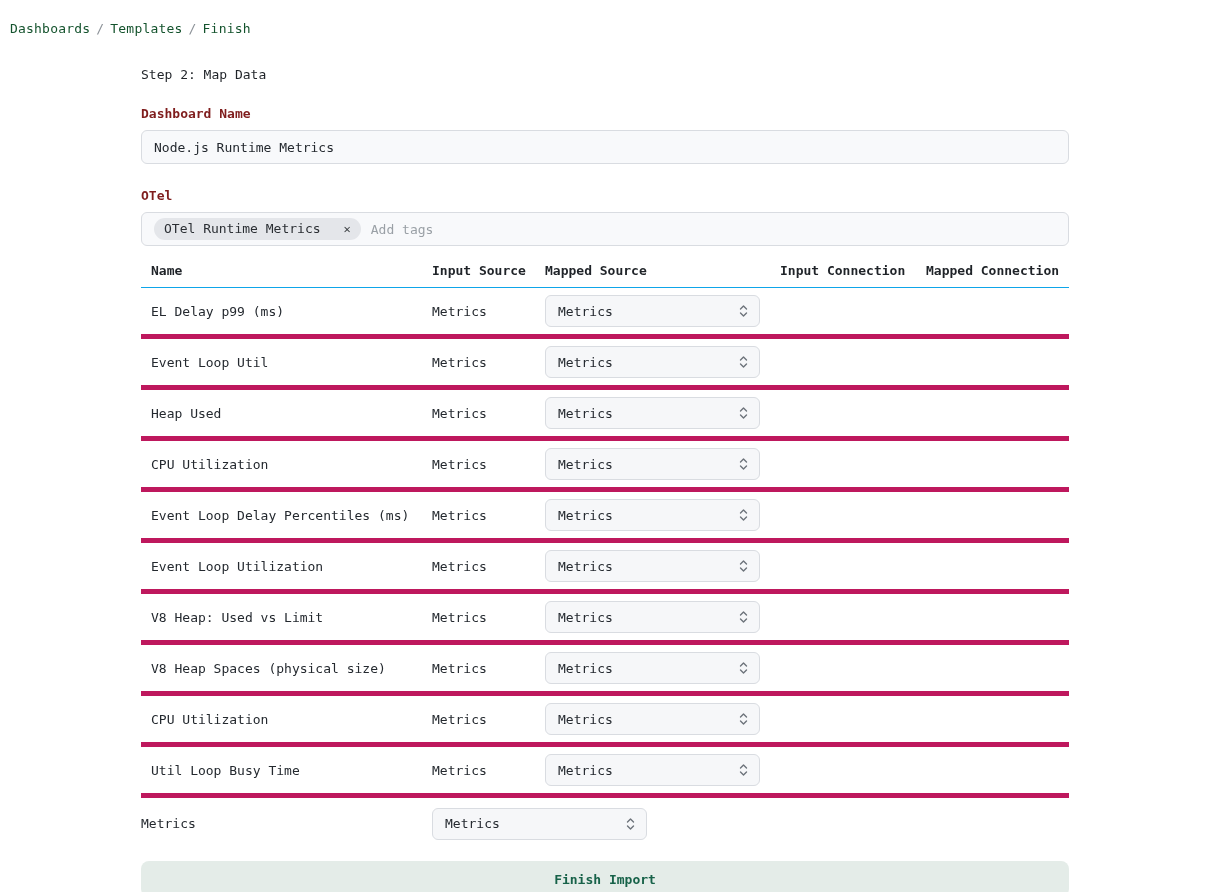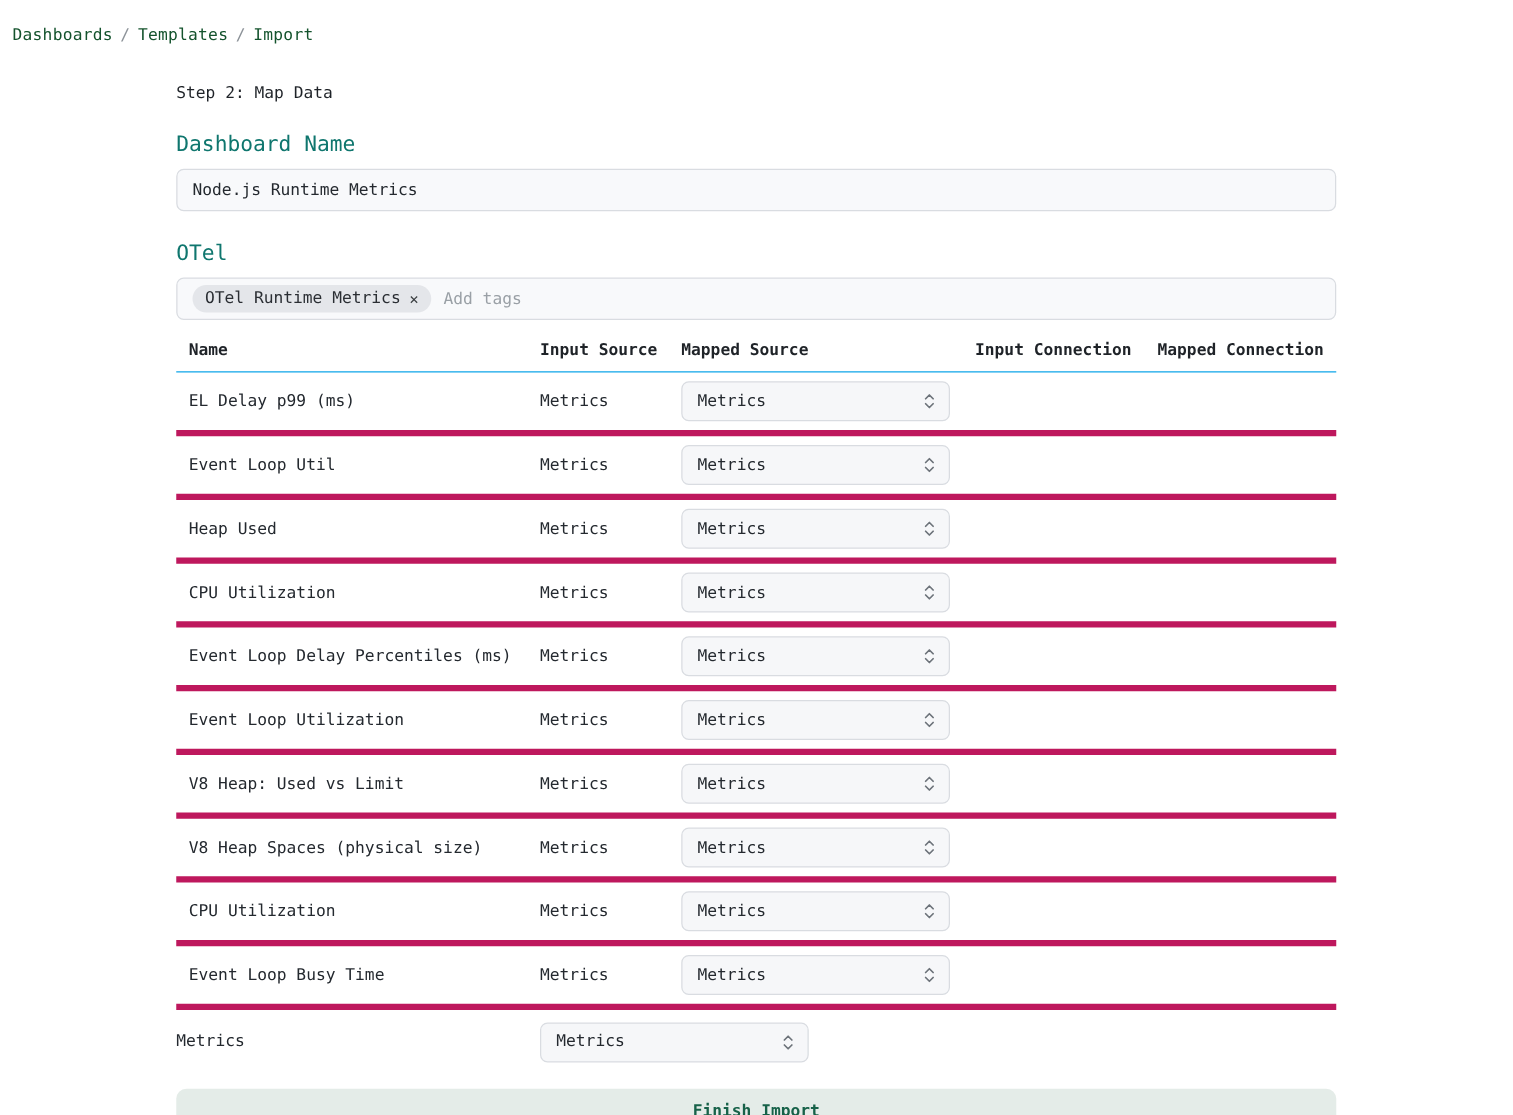--- a/index.html
+++ b/index.html
@@ -26,42 +26,42 @@
   .step-title {
     margin-top: 31px;
     font-size: 13px;
     font-weight: normal;
     color: #1f2328;
   }
 
   .field-label {
     margin-top: 24px;
     margin-bottom: 9px;
-    font-size: 17px;
-    font-weight: normal;
-    color: #0f766e;
+    font-size: 13px;
+    font-weight: bold;
+    color: #7f1d1d;
   }
 
   .text-input {
     height: 34px;
     width: 100%;
     background: #f8f9fb;
     border: 1px solid #d9dce1;
     border-radius: 6px;
     display: flex;
     align-items: center;
     padding: 16px 12px;
     gap: 10px;
     cursor: text;
   }
 
   .tag-chip {
     display: inline-flex;
     align-items: center;
-    gap: 7px;
+    gap: 23px;
     background: #e4e6ea;
     border-radius: 12px;
     padding: 3px 10px 4px 10px;
     color: #2a2e33;
     white-space: nowrap;
   }
   .tag-remove {
     cursor: pointer;
     color: #3c4043;
     font-size: 12px;
@@ -115,21 +115,21 @@
     font-weight: bold;
     border: none;
     border-radius: 8px;
     cursor: pointer;
   }
 </style>
 </head>
 <body>
 
 <nav class="breadcrumb">
-  <a class="crumb">Dashboards</a><span class="sep">/</span><a class="crumb">Templates</a><span class="sep">/</span><span class="crumb">Import</span>
+  <a class="crumb">Dashboards</a><span class="sep">/</span><a class="crumb">Templates</a><span class="sep">/</span><span class="crumb">Finish</span>
 </nav>
 
 <main class="container">
 
   <h1 class="step-title">Step 2: Map Data</h1>
 
   <div class="field-label">Dashboard Name</div>
   <div class="text-input">
     <span>Node.js Runtime Metrics</span>
   </div>
@@ -308,21 +308,21 @@
             <polyline points="2.5,9 5.5,12 8.5,9"></polyline>
           </svg>
         </span>
       </span>
     </span>
     <span></span>
     <span></span>
   </div>
 
   <div class="trow">
-    <span class="cell-name">Event Loop Busy Time</span>
+    <span class="cell-name">Util Loop Busy Time</span>
     <span>Metrics</span>
     <span>
       <span class="select-control">
         <span>Metrics</span>
         <span class="chevrons">
           <svg width="11" height="14" viewBox="0 0 11 14" fill="none" stroke="currentColor" stroke-width="1.4" stroke-linecap="round" stroke-linejoin="round">
             <polyline points="2.5,5 5.5,2 8.5,5"></polyline>
             <polyline points="2.5,9 5.5,12 8.5,9"></polyline>
           </svg>
         </span>

